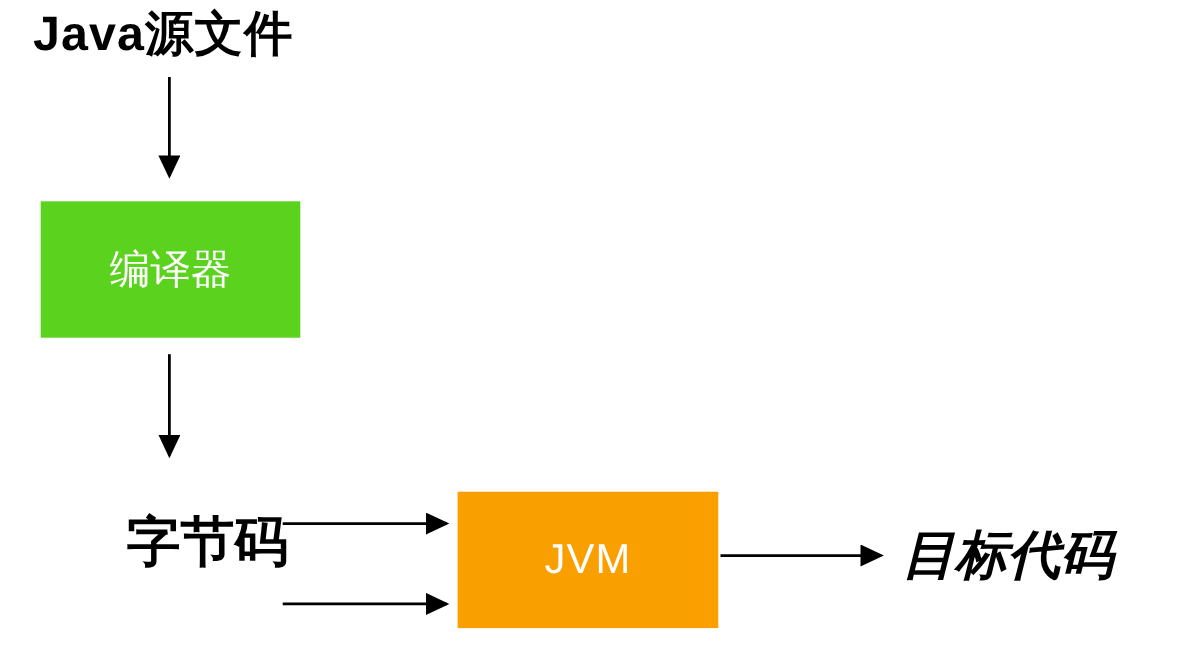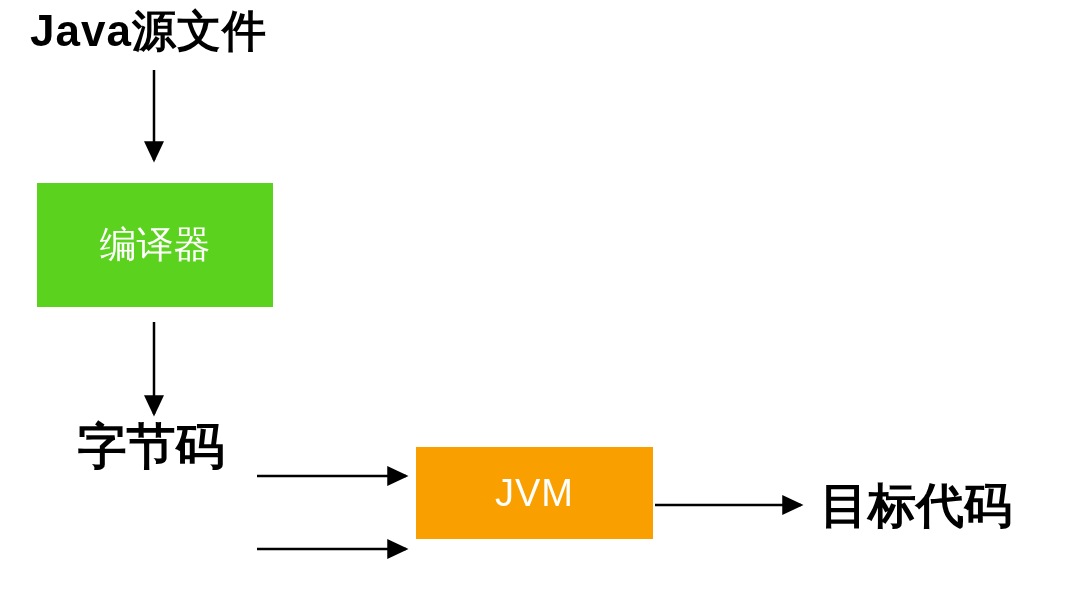--- a/index.html
+++ b/index.html
@@ -40,43 +40,44 @@
     top: 183px;
     width: 236px;
     height: 124px;
     font-size: 37px;
     font-weight: 500;
   }
   .jvm-box {
     left: 416px;
     top: 447px;
     width: 237px;
-    height: 92px;
+    height: 124px;
     font-size: 38px;
     font-weight: 400;
     letter-spacing: 1px;
   }
   .bytecode-label {
     left: 40px;
-    top: 418px;
+    top: 465px;
     width: 222px;
-    text-align: center;
+    text-align: right;
     font-size: 49px;
   }
   .input-label {
     left: 59px;
     top: 518px;
     width: 222px;
     text-align: center;
     font-size: 49px;
   }
   .target-label {
     left: 820px;
     top: 478px;
     font-size: 48px;
+    font-style: italic;
   }
   #arrow-layer {
     position: absolute;
     left: 0;
     top: 0;
     width: 1080px;
     height: 604px;
     pointer-events: none;
   }
   #arrow-layer line {

